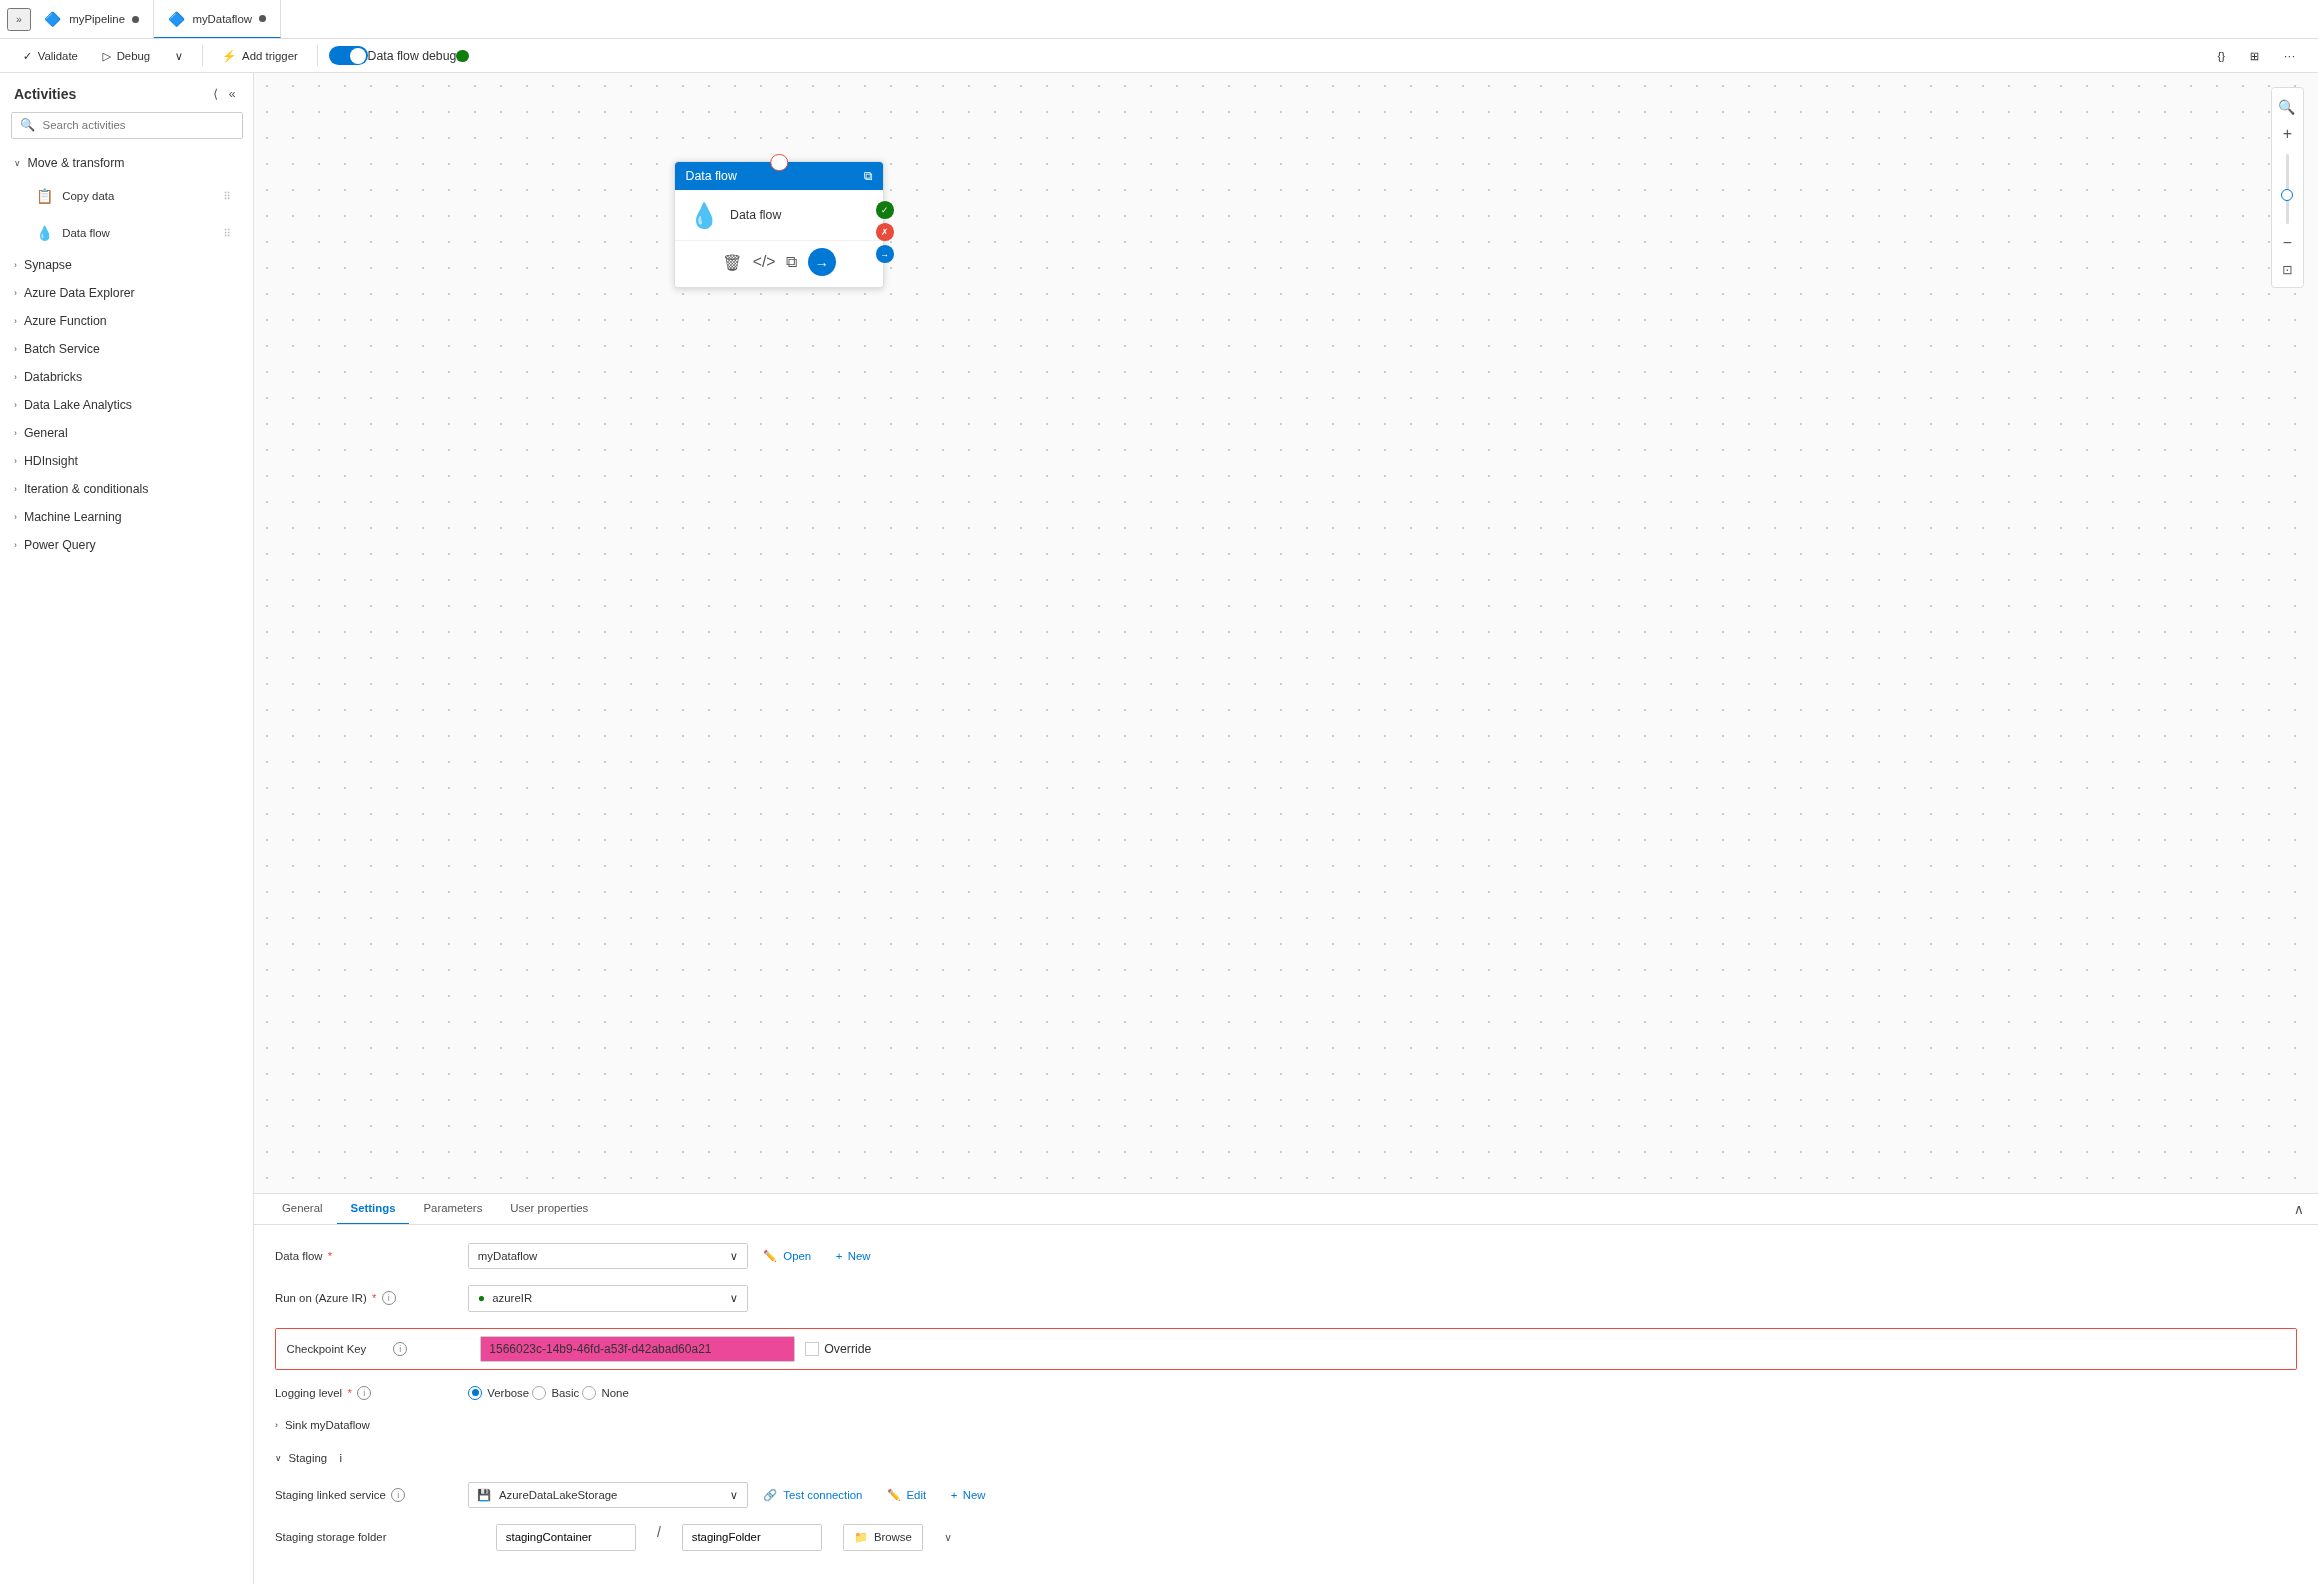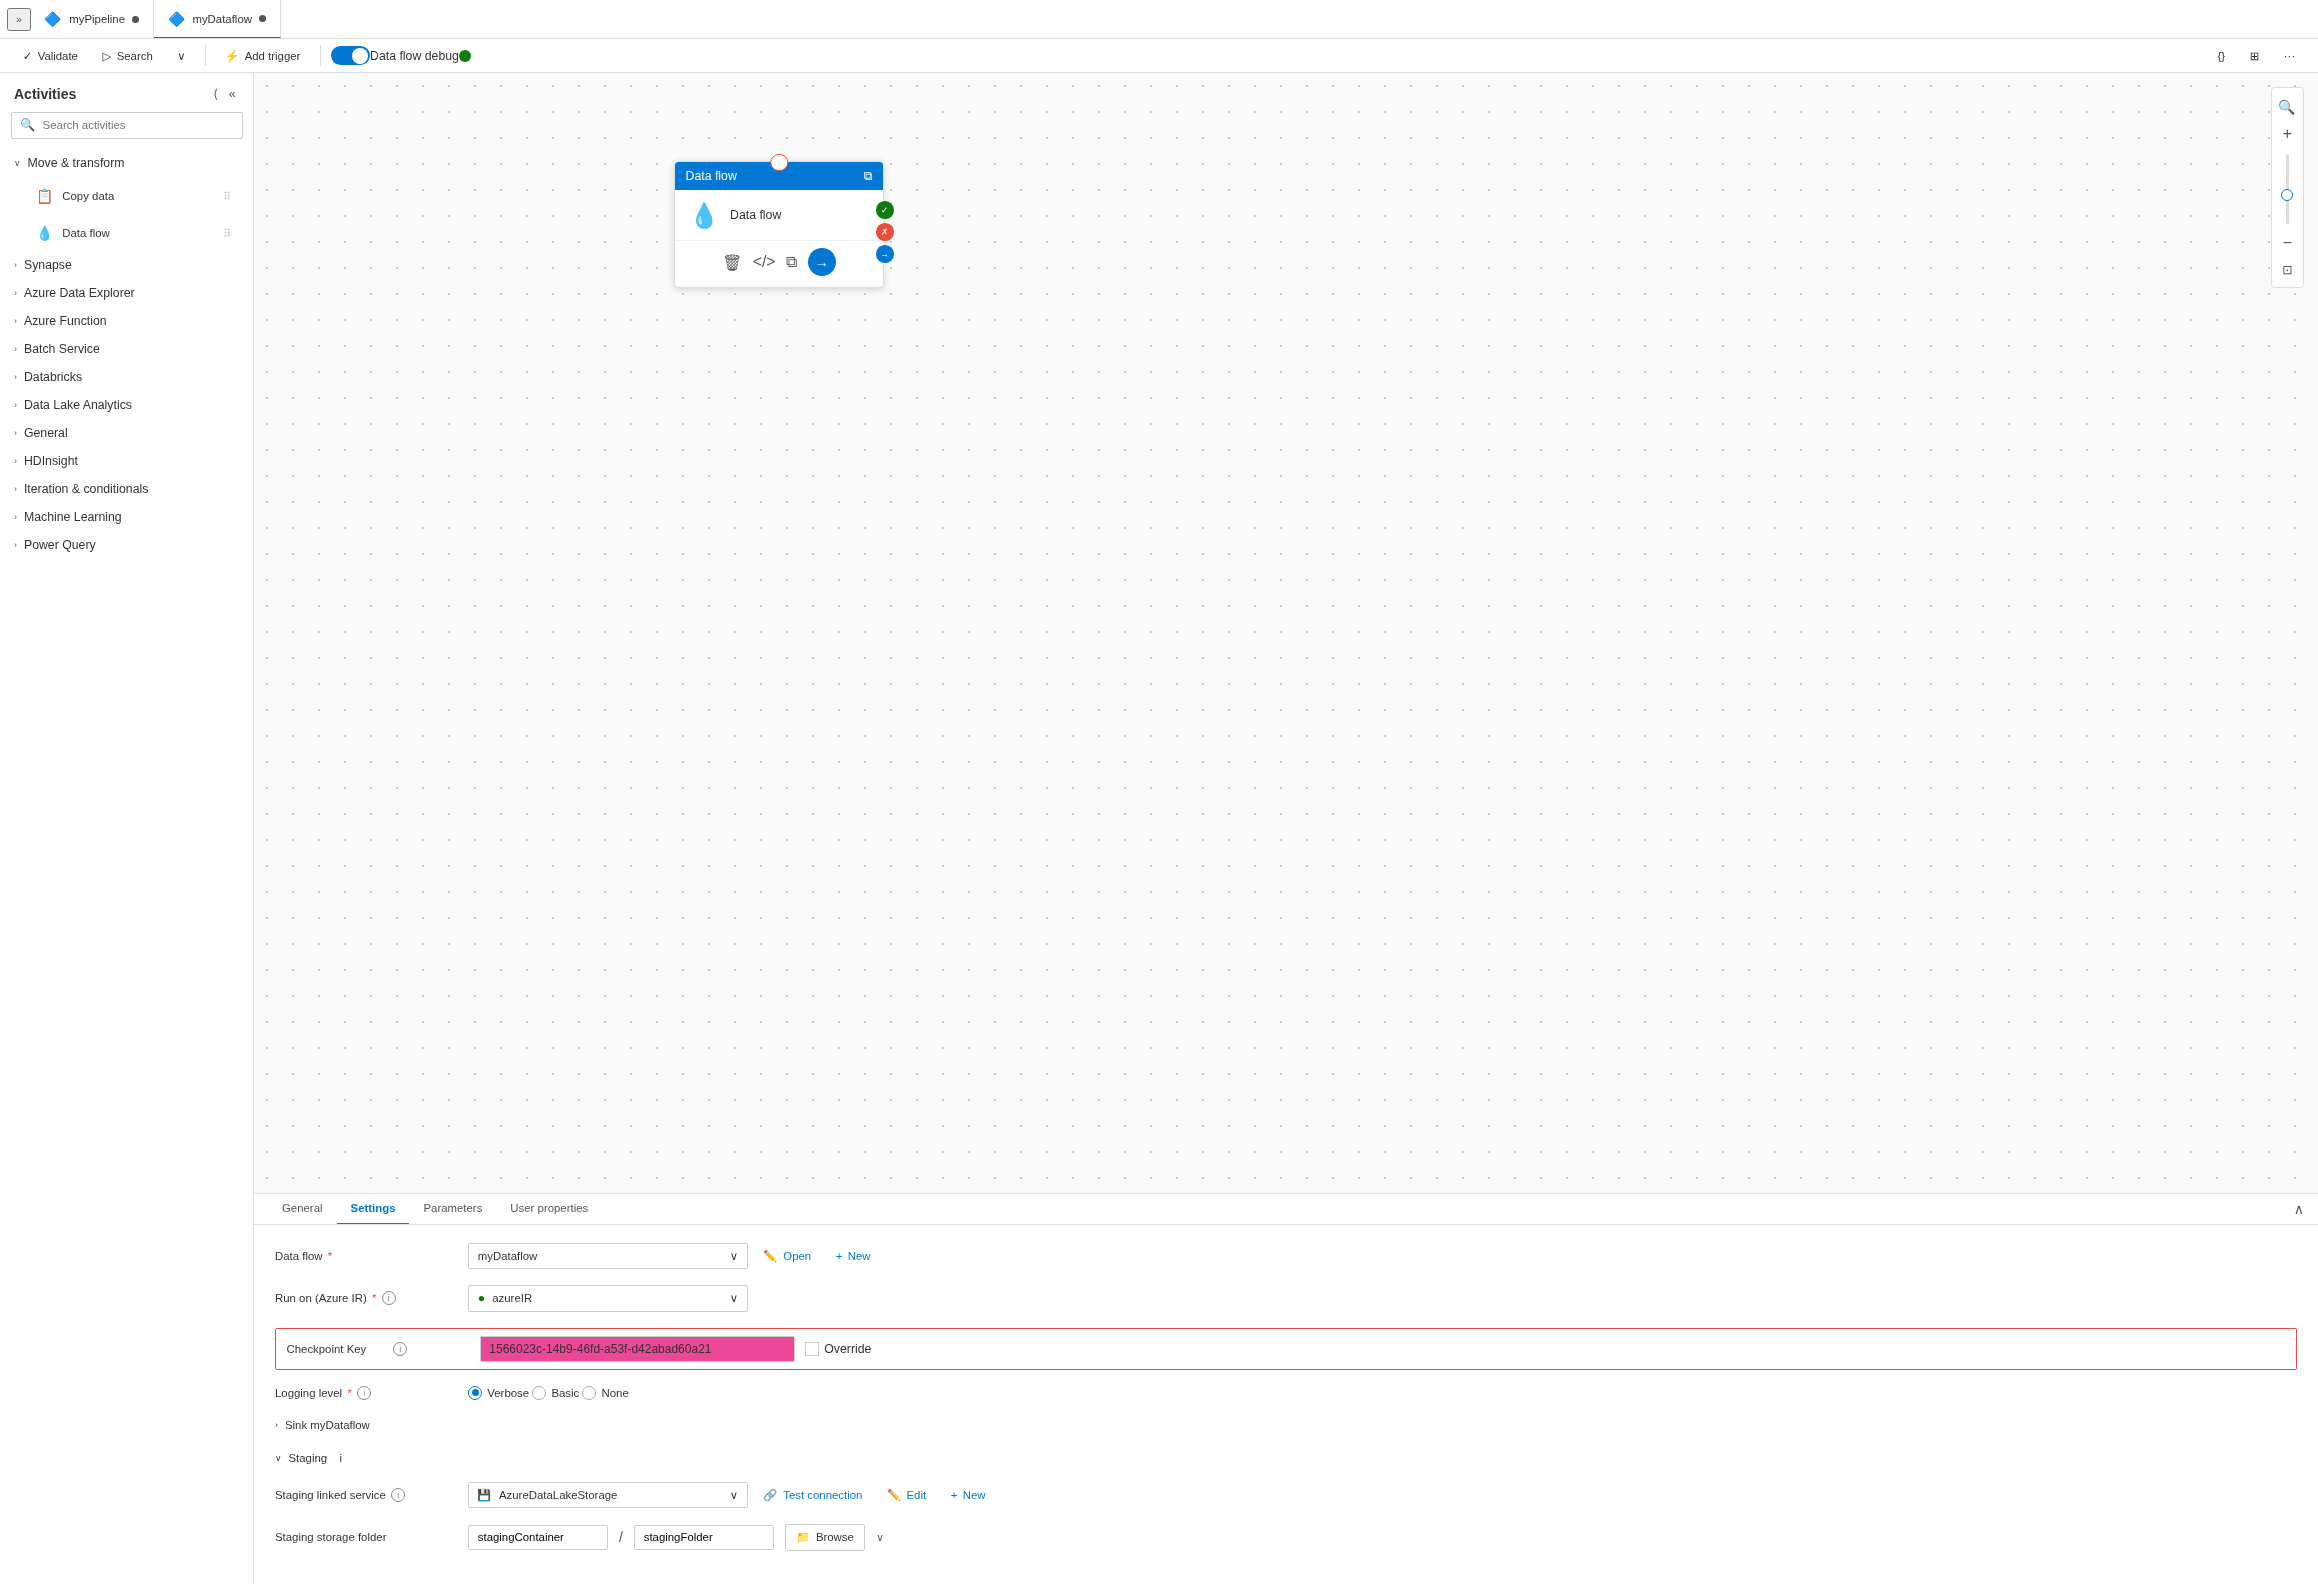--- a/index.html
+++ b/index.html
@@ -127,21 +127,21 @@
     .radio-circle { width: 14px; height: 14px; border: 1.8px solid #0078d4; border-radius: 50%; display: flex; align-items: center; justify-content: center; }
     .radio-circle.selected::after { content: ''; width: 7px; height: 7px; background: #0078d4; border-radius: 50%; }
     .radio-circle.unselected { border-color: #aaa; }
 
     
     .collapsible-section { margin-bottom: 14px; }
     .collapsible-header { display: flex; align-items: center; gap: 7px; cursor: pointer; font-size: 11.4px; color: #333; padding: 3.5px 0; }
     .collapsible-chevron { font-size: 8.8px; }
 
     
-    .staging-container { display: flex; align-items: center; gap: 11px; }
+    .staging-container { display: flex; gap: 21px; margin-left: 28px; }
     .storage-folder-input { border: 0.9px solid #ccc; border-radius: 1.8px; padding: 5.3px 8.8px; font-size: 11.4px; width: 140px; }
     .slash-divider { font-size: 14px; color: #555; }
     .browse-btn { display: flex; align-items: center; gap: 5.3px; border: 0.9px solid #ccc; border-radius: 1.8px; padding: 5.3px 10.5px; background: #fff; cursor: pointer; font-size: 11.4px; color: #333; }
     .dropdown-arrow-btn { background: none; border: none; cursor: pointer; font-size: 10.5px; color: #555; }
   </style>
 </head>
 <body>
 
 <div class="tab-bar">
   <button class="chevron-btn">»</button>
@@ -157,21 +157,21 @@
   </div>
 </div>
 
 <div class="toolbar">
   <button class="toolbar-btn">
     <span>✓</span>
     <span>Validate</span>
   </button>
   <button class="toolbar-btn">
     <span>▷</span>
-    <span>Search</span>
+    <span>Debug</span>
   </button>
   <button class="toolbar-btn">
     <span>∨</span>
   </button>
   <div class="toolbar-separator"></div>
   <button class="toolbar-btn">
     <span>⚡</span>
     <span>Add trigger</span>
   </button>
   <div class="toolbar-separator"></div>

